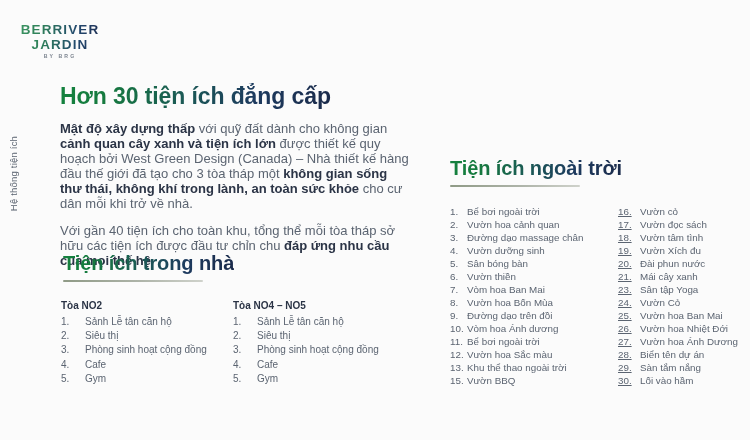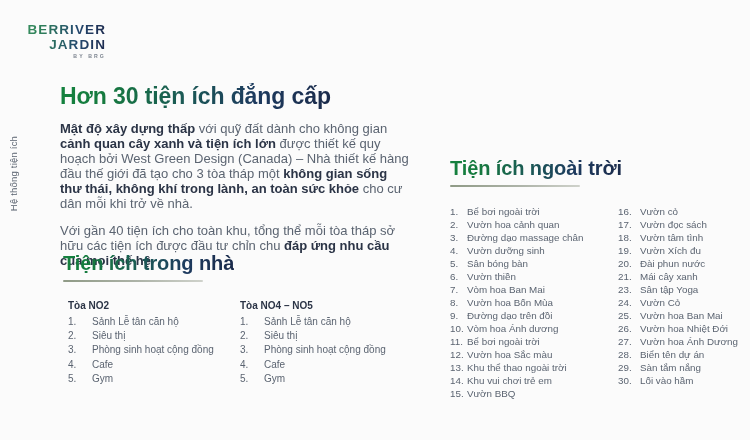--- a/index.html
+++ b/index.html
@@ -36,21 +36,21 @@
     color: #59626f;
     white-space: nowrap;
   }
 
   
   #logo {
     position: absolute;
     left: 14px;
     top: 23px;
     width: 92px;
-    text-align: right;
+    text-align: center;
     line-height: 1.0;
   }
   .logo-word {
     font-size: 13.5px;
     font-weight: 700;
     letter-spacing: 1.1px;
     background: linear-gradient(100deg, #3f9a63 0%, #2e7f59 30%, #23486e 68%, #1d2a4e 100%);
     -webkit-background-clip: text;
     background-clip: text;
     color: transparent;
@@ -109,21 +109,21 @@
 
   #indoor-head-wrap { left: 63px; top: 252px; }
   #indoor-head-wrap .head-rule { width: 140px; }
 
   #outdoor-head-wrap { left: 450px; top: 157px; text-align: right; }
   #outdoor-head-wrap .head-rule { width: 130px; }
 
   
   #indoor-lists {
     position: absolute;
-    left: 68px;
+    left: 61px;
     top: 300px;
     width: 360px;
     display: flex;
   }
   .tower-col { width: 172px; }
   .tower-title {
     font-size: 10px;
     font-weight: 700;
     color: #2b3446;
     margin-bottom: 4px;
@@ -162,21 +162,21 @@
     list-style: none;
   }
   .out-col li {
     font-size: 9.8px;
     line-height: 13.0px;
     color: #5b6471;
     display: flex;
     white-space: nowrap;
   }
   .out-col.left li .num { width: 17px; flex: 0 0 17px; }
-  .out-col.right li .num { width: 22px; flex: 0 0 22px; }
+  .out-col.right li .num { width: 22px; flex: 0 0 22px; text-decoration: underline; }
 </style>
 </head>
 <body>
 
 <div id="side-rail">
   <div id="side-rail-label">Hệ thống tiện ích</div>
 </div>
 
 <div id="logo">
   <span class="logo-word">BERRIVER</span>
@@ -303,24 +303,20 @@
         </li>
         <li>
           <span class="num">12.</span>
           <span>Vườn hoa Sắc màu</span>
         </li>
         <li>
           <span class="num">13.</span>
           <span>Khu thể thao ngoài trời</span>
         </li>
         <li>
-          <span class="num">14.</span>
-          <span>Khu vui chơi trẻ em</span>
-        </li>
-        <li>
           <span class="num">15.</span>
           <span>Vườn BBQ</span>
         </li>
       </ul>
   </div>
   <div class="out-col right">
     <ul id="outdoor-right-list">
         <li>
           <span class="num">16.</span>
           <span>Vườn cỏ</span>

